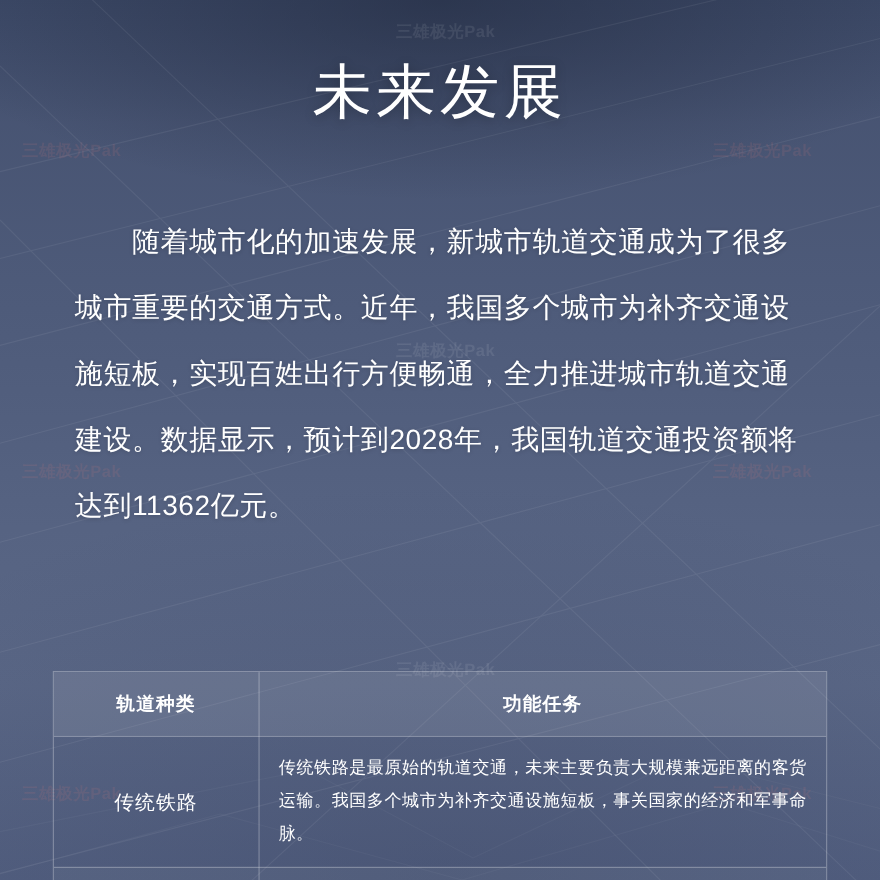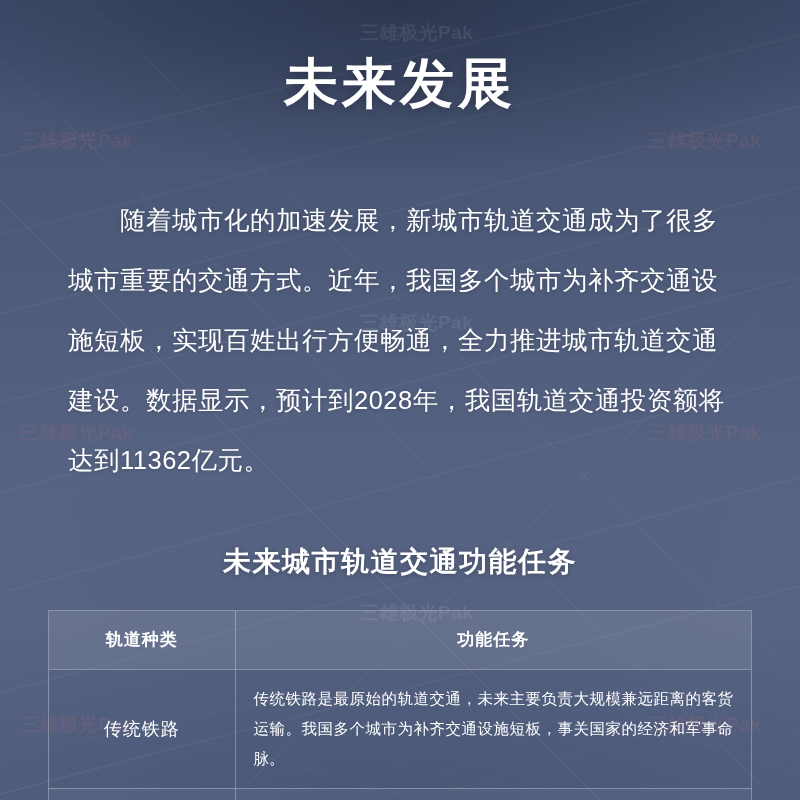--- a/index.html
+++ b/index.html
@@ -40,40 +40,40 @@
     position: absolute;
     inset: 0;
     pointer-events: none;
     opacity: .18;
   }
   .bg-lines svg { display: block; width: 800px; height: 800px; }
 
   
   .watermark {
     position: absolute;
-    font-size: 19px;
+    font-size: 15px;
     font-weight: bold;
     color: rgba(255,255,255,0.085);
     letter-spacing: .5px;
     white-space: nowrap;
     pointer-events: none;
     font-family: "Liberation Sans", sans-serif;
   }
   .wm-red { color: rgba(220,120,120,0.13); }
 
   
   .title {
     position: absolute;
     top: 48px;
     left: 0;
     width: 800px;
     text-align: center;
     color: #ffffff;
     font-size: 54px;
-    font-weight: bold;
+    font-weight: normal;
     letter-spacing: 4px;
     text-shadow: 0 2px 10px rgba(0,0,0,.25);
   }
 
   .body-copy {
     position: absolute;
     top: 190px;
     left: 68px;
     width: 668px;
     color: #ffffff;
@@ -176,21 +176,20 @@
   <div class="watermark" style="left:360px; top:310px;">三雄极光Pak</div>
   <div class="watermark wm-red" style="left:648px; top:420px;">三雄极光Pak</div>
   <div class="watermark wm-red" style="left:20px;  top:712px;">三雄极光Pak</div>
   <div class="watermark" style="left:360px; top:600px;">三雄极光Pak</div>
   <div class="watermark wm-red" style="left:648px; top:712px;">三雄极光Pak</div>
 
   <div class="title">未来发展</div>
 
   <div class="body-copy">随着城市化的加速发展，新城市轨道交通成为了很多城市重要的交通方式。近年，我国多个城市为补齐交通设施短板，实现百姓出行方便畅通，全力推进城市轨道交通建设。数据显示，预计到2028年，我国轨道交通投资额将达到11362亿元。</div>
 
-  <div class="section-title">未来城市轨道交通功能任务</div>
 
   <div class="table-wrap">
     <table>
       <colgroup>
         <col class="col-kind">
         <col>
       </colgroup>
       <thead>
         <tr>
           <th>轨道种类</th>

